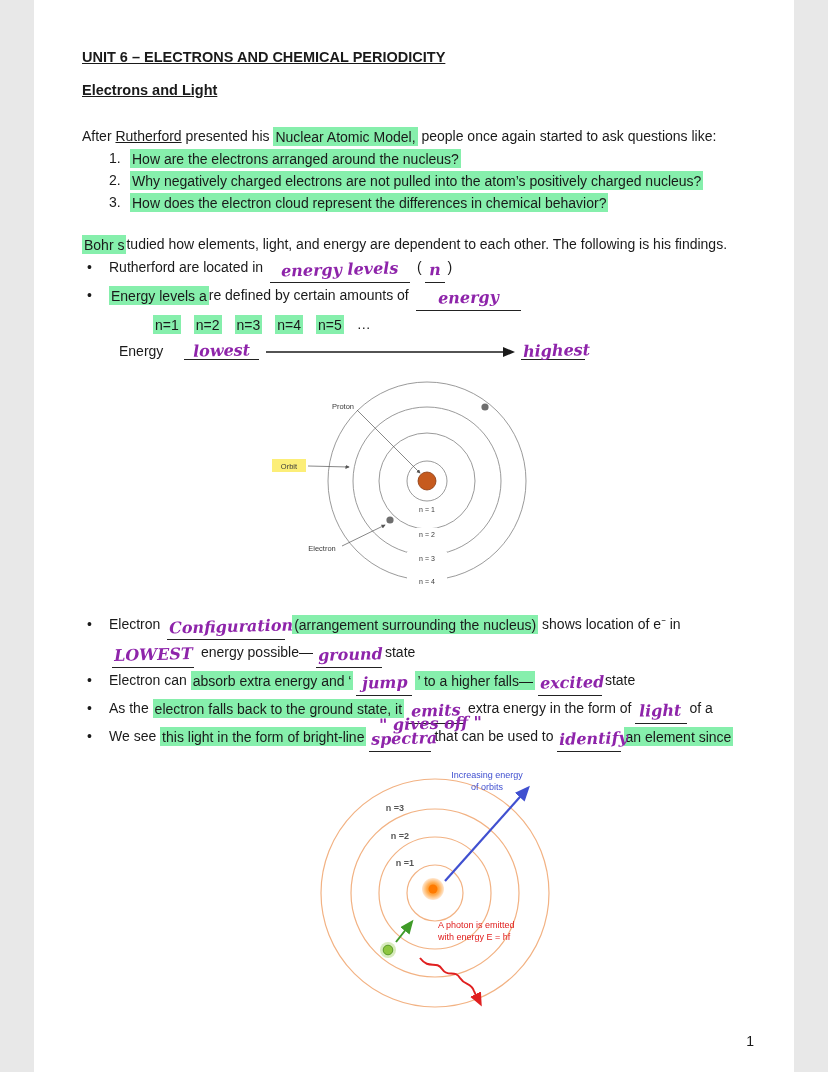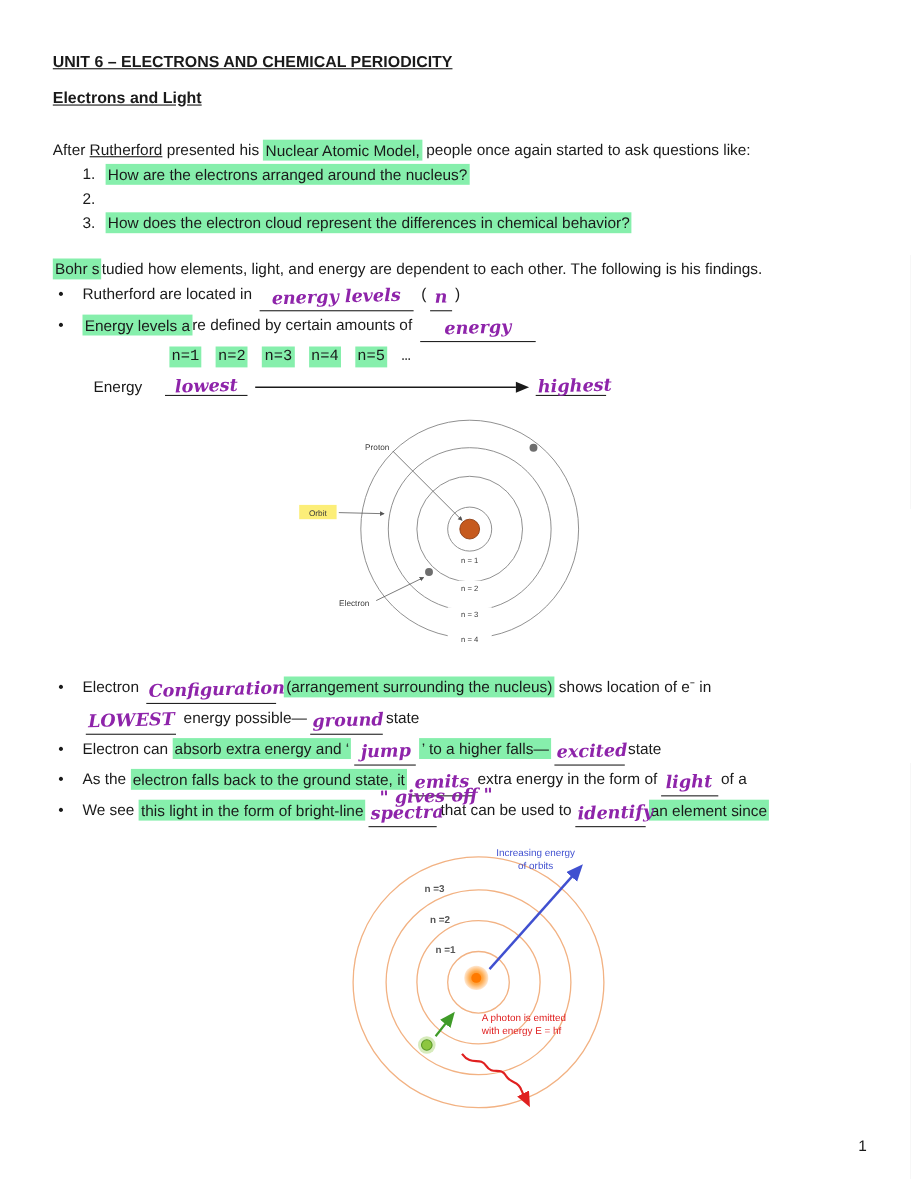--- a/index.html
+++ b/index.html
@@ -1,38 +1,38 @@
 <!DOCTYPE html>
 <html><head>
 <meta charset="utf-8">
 <style>
   * { margin:0; padding:0; box-sizing:border-box; }
   html,body { background:#e8e8e8; }
   body { font-family:"Liberation Sans", sans-serif; font-size:14px; color:#1a1a1a; }
-  .page { position:relative; width:828px; height:1072px; background:#ffffff; margin:0 auto;
+  .page { position:relative; width:760px; height:1072px; background:#ffffff; margin:0 auto;
           padding:46px 48px 0 48px; overflow:hidden; }
   .line { line-height:22px; }
   .title, .subtitle { font-weight:bold; text-decoration:underline; font-size:14.5px; line-height:22px; }
   .title { margin-bottom:11px; }
   .subtitle { margin-bottom:24px; }
   .u { text-decoration:underline; }
   .hl { background:#86efac; padding:1.5px 2px; }
   .q { display:flex; line-height:22px; margin-left:27px; }
   .q .qn { width:21px; flex:none; }
   .gap20 { height:20px; }
   .bullet { display:flex; line-height:24px; }
   .bullet .bm { width:27px; padding-left:5px; flex:none; }
   .bullet .bt { flex:1; position:relative; }
   .blank { display:inline-block; border-bottom:1.3px solid #222; text-align:center;
            margin:0 3px; vertical-align:-3px; min-height:17px; }
   .hw { font-family:"DejaVu Serif", serif; font-style:italic; font-weight:bold; color:#8e24aa;
         font-size:16px; line-height:17px; display:inline-block; transform:rotate(-1.5deg); padding:0 2px; white-space:nowrap; }
   .w140{width:140px}.w20{width:20px}.w105{width:105px}.w118{width:118px}.w82{width:82px}
   .w66{width:66px}.w56{width:56px}.w64{width:64px}.w58{width:58px}.w52{width:52px}.w62{width:62px}.w75{width:75px}
-  .n-row { margin-left:106px; line-height:22px; margin-top:2px;font-family:Liberation Mono, monospace; }
+  .n-row { margin-left:71px; line-height:22px; margin-top:2px; }
   .n-row .hl { margin-right:13px; }
   .energy-row { display:flex; align-items:center; margin-left:37px; height:28px; margin-top:2px; }
   .energy-row .elabel { width:62px; flex:none; }
   .energy-row svg { margin:0 2px; }
   .diagram1 { width:340px; margin:14px auto 8px auto; }
   .diagram2 { width:400px; margin:8px auto 0 auto; position:relative; left:21px; }
   .block { display:block; }
   .hw-free { position:absolute; left:268px; top:19px; }
   .page-number { position:absolute; right:40px; top:1030px; line-height:22px; }
   svg text { font-family:"Liberation Sans", sans-serif; }
@@ -46,20 +46,21 @@
   <div class="subtitle">Electrons and Light</div>
 
   <p class="line"><span>After </span><span class="u">Rutherford</span><span> presented his </span><span class="hl">Nuclear Atomic Model,</span><span> people once again started to ask questions like:</span></p>
 
   <div class="q">
     <span class="qn">1.</span>
     <span><span class="hl">How are the electrons arranged around the nucleus?</span></span>
   </div>
   <div class="q">
     <span class="qn">2.</span>
+    <span><span class="hl">Why negatively charged electrons are not pulled into the atom’s positively charged nucleus?</span></span>
   </div>
   <div class="q">
     <span class="qn">3.</span>
     <span><span class="hl">How does the electron cloud represent the differences in chemical behavior?</span></span>
   </div>
 
   <div class="gap20"></div>
 
   <p class="line"><span class="hl">Bohr s</span><span>tudied how elements, light, and energy are dependent to each other. The following is his findings.</span></p>
 

